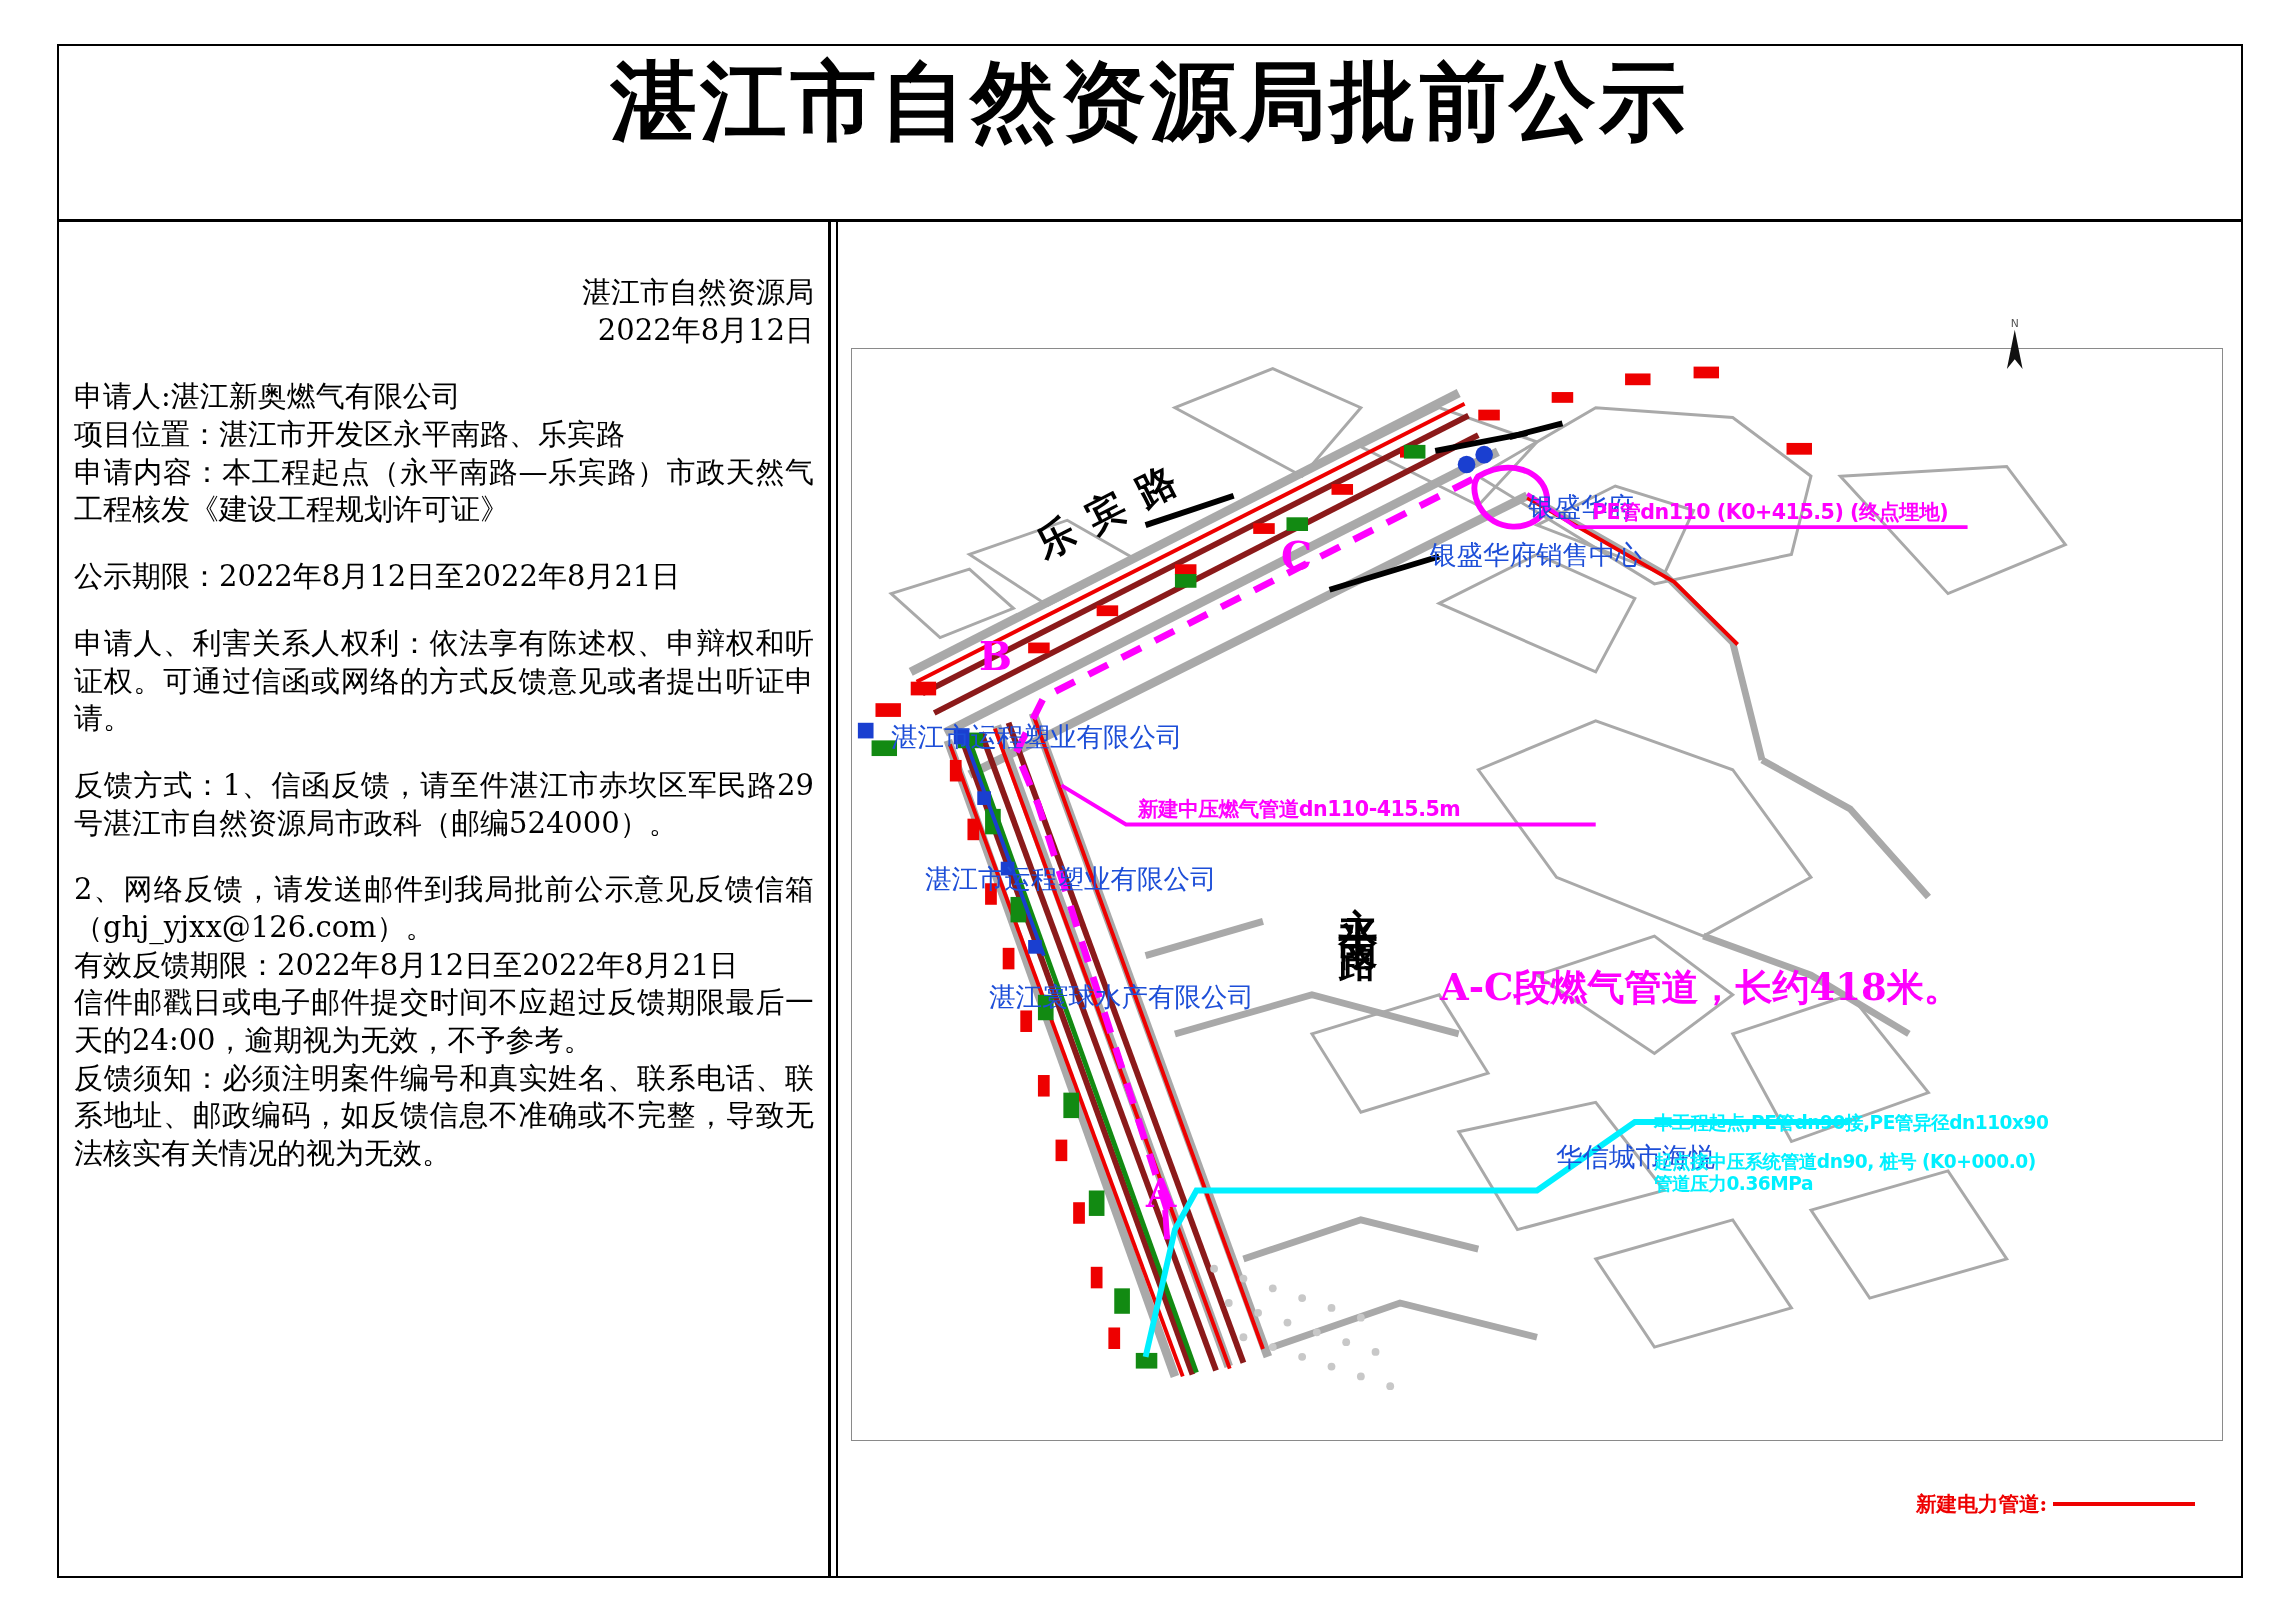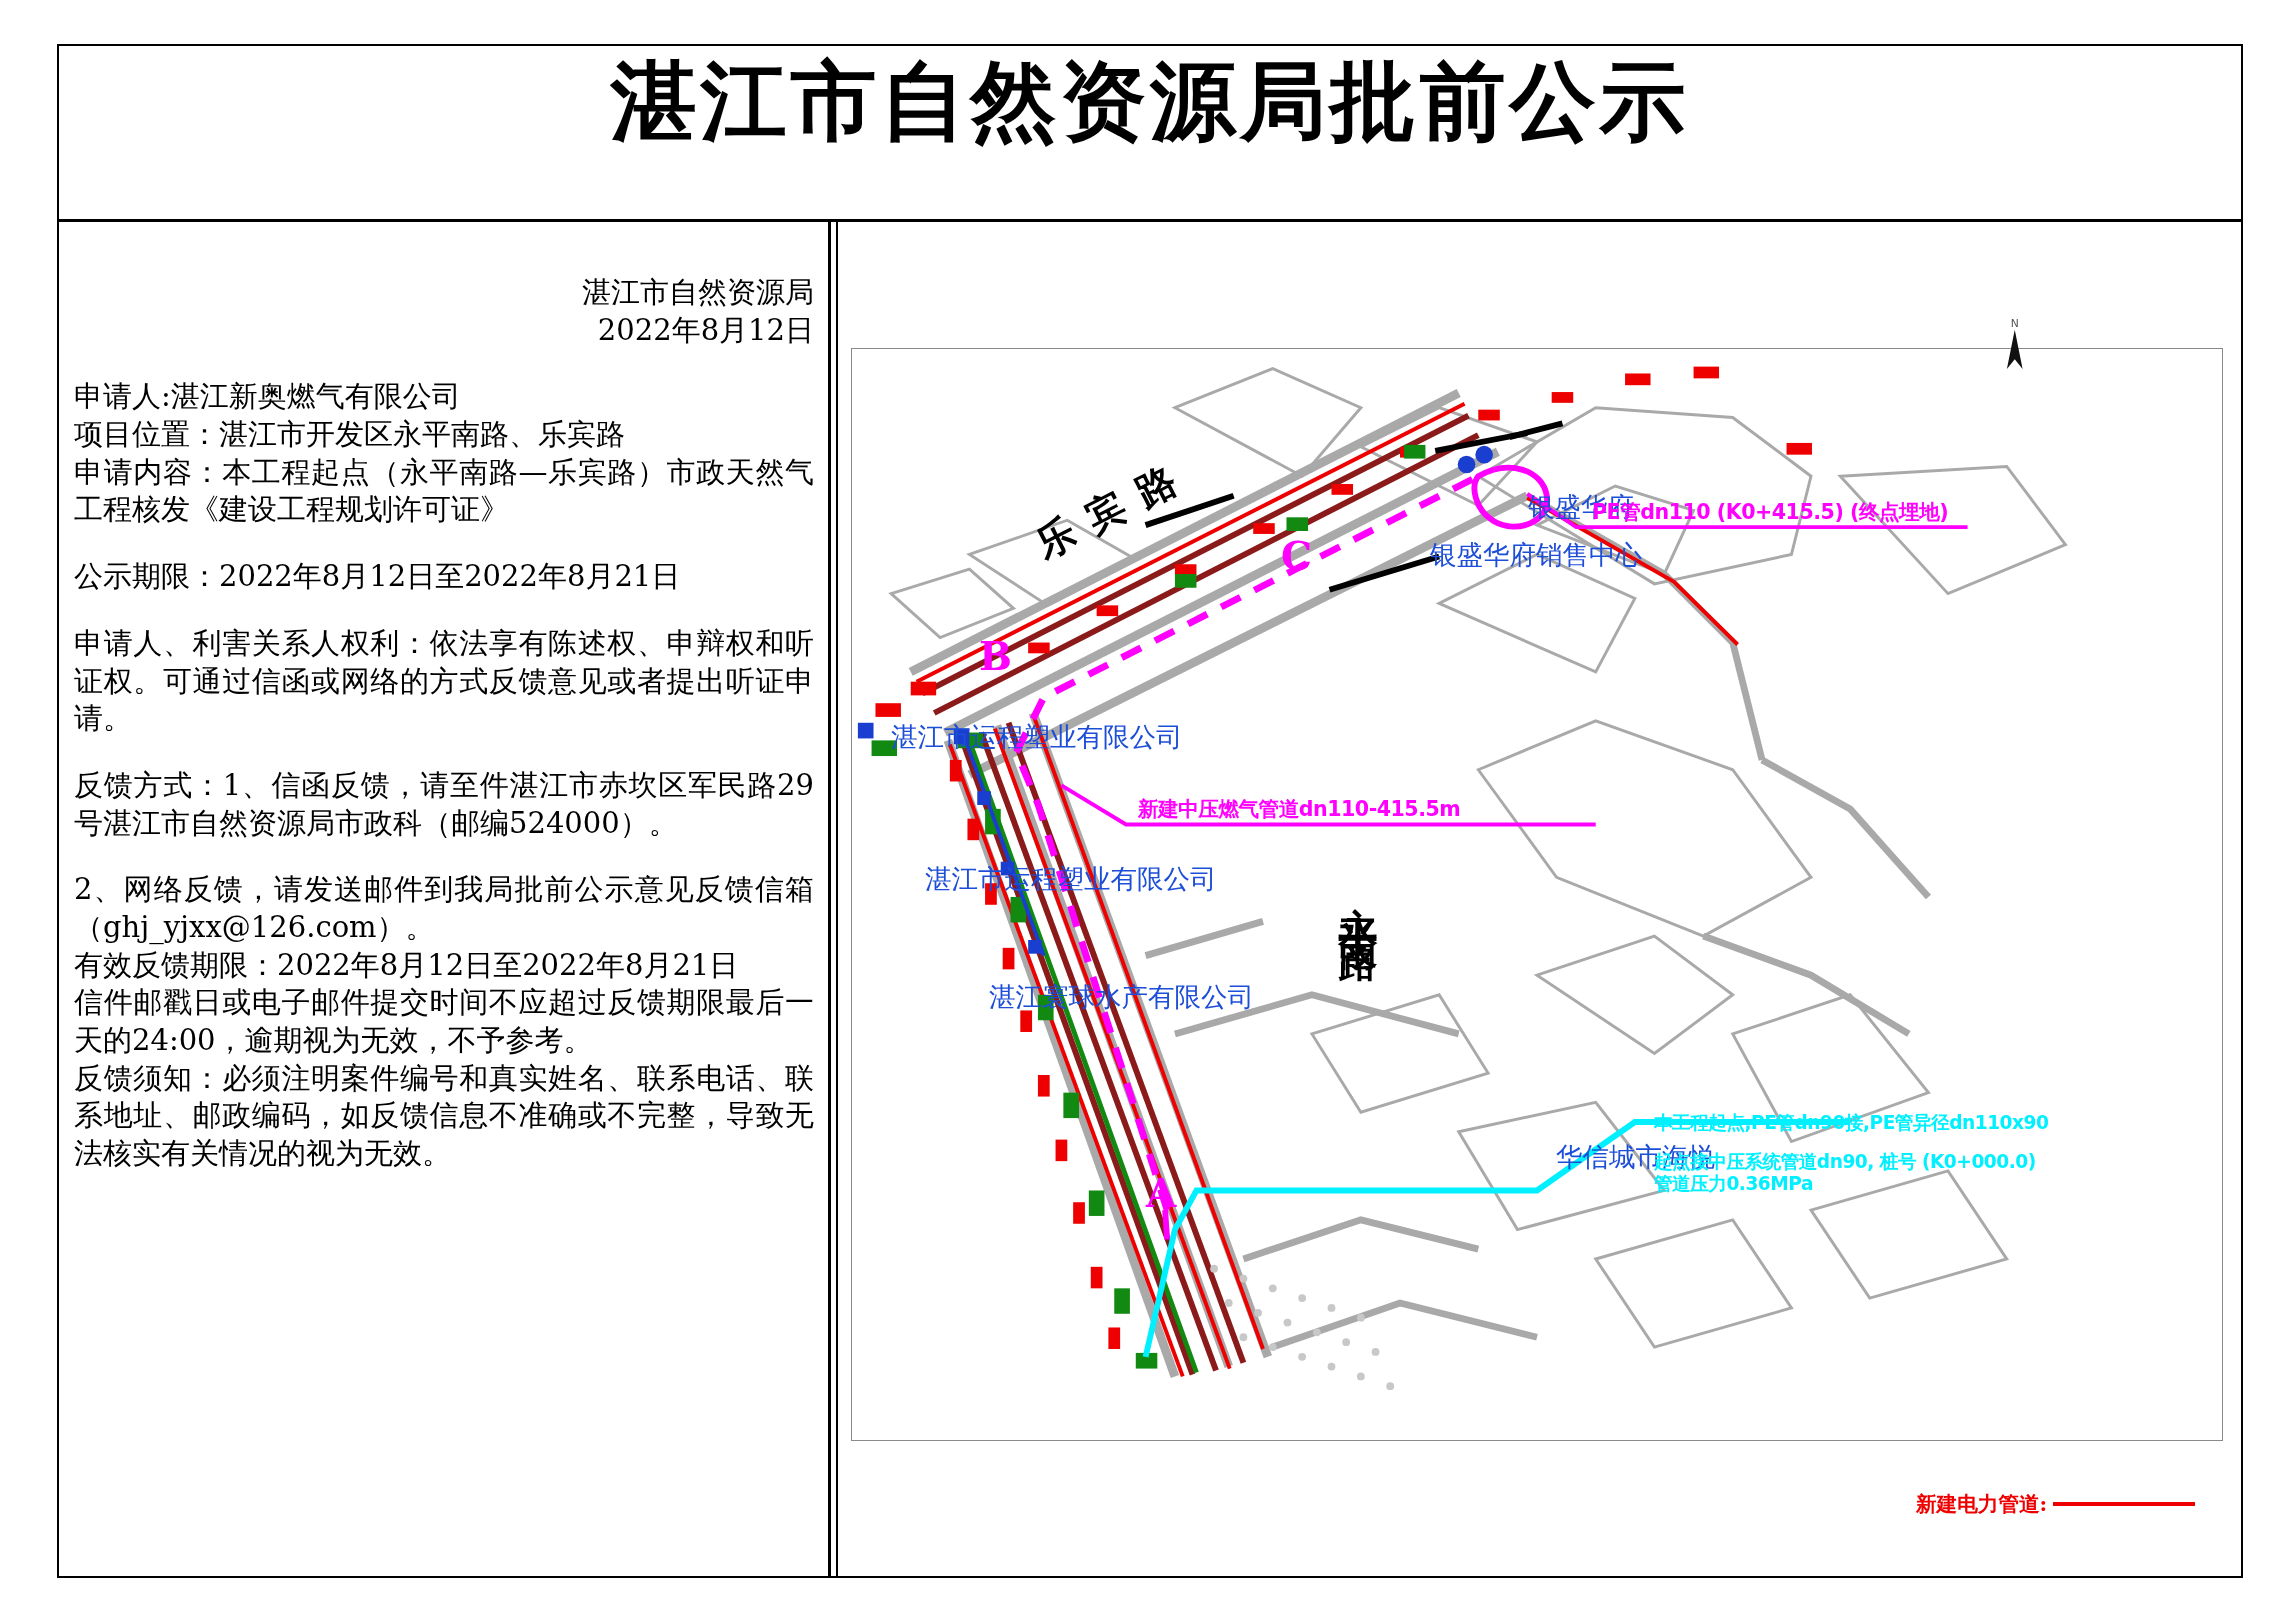--- a/index.html
+++ b/index.html
@@ -273,20 +273,21 @@
     <div class="road-label" style="left:174px;top:174px;transform:rotate(-27deg);transform-origin:left top;letter-spacing:17.6px;">乐宾路</div>
     <div class="vert-road" style="left:480px;top:527px;">永平南路</div>
 
     <div class="mk" style="left:294px;top:821px;">A</div>
     <div class="mk" style="left:127px;top:284px;">B</div>
     <div class="mk" style="left:429px;top:184px;">C</div>
 
     <div class="cad-mag" style="left:740px;top:149px;">PE管dn110 (K0+415.5) (终点埋地)</div>
     <div class="cad-mag" style="left:286px;top:446px;">新建中压燃气管道dn110-415.5m</div>
 
+    <div class="callout" style="left:588px;top:614px;">A-C段燃气管道，长约418米。</div>
 
     <div class="cad-cyan" style="left:802px;top:741px;">本工程起点,PE管dn90接,PE管异径dn110x90</div>
     <div class="cad-cyan" style="left:802px;top:780px;">起点接中压系统管道dn90, 桩号 (K0+000.0)</div>
     <div class="cad-cyan" style="left:802px;top:802px;">管道压力0.36MPa</div>
   </div>
 
   <svg id="north" viewBox="0 0 26 60">
     <text x="13" y="13" font-size="11" text-anchor="middle" fill="#555" font-family="DejaVu Sans, sans-serif">N</text>
     <polygon points="13,16 21,56 13,46 5,56" fill="#111"></polygon>
   </svg>

